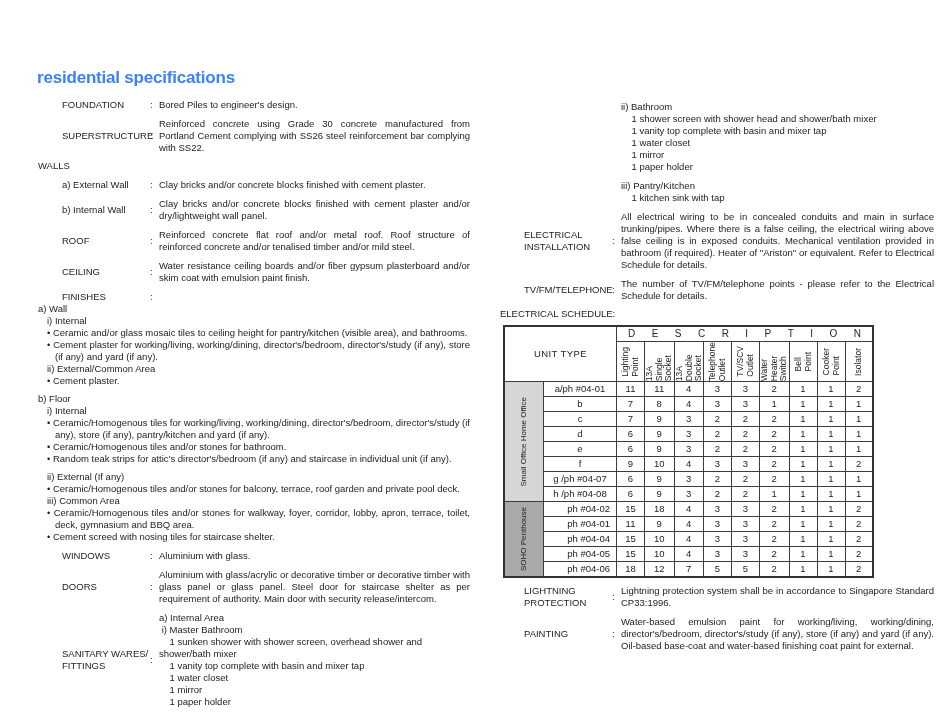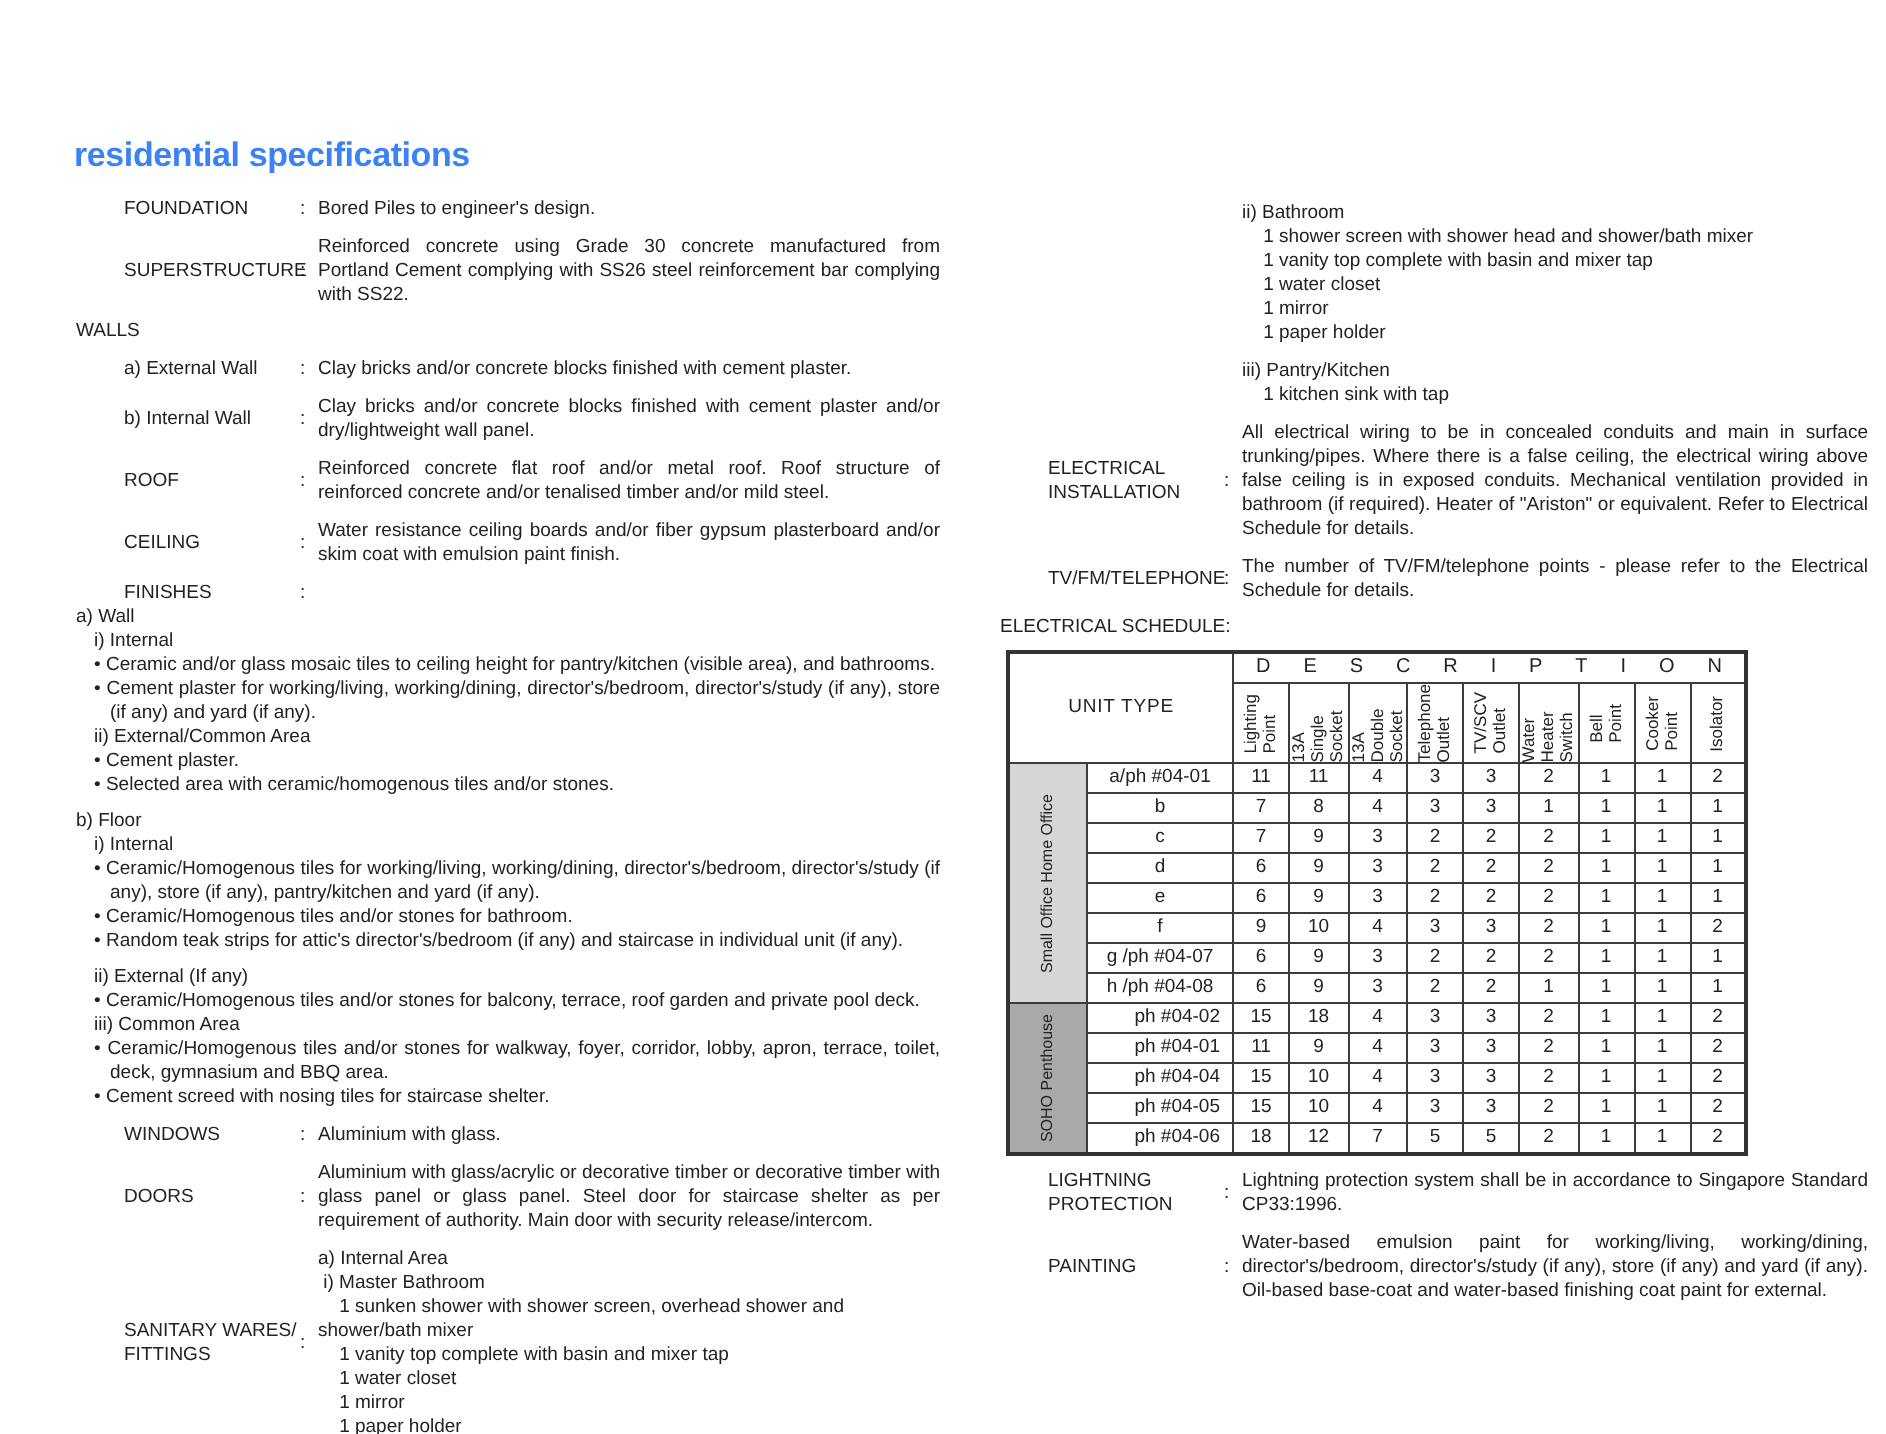--- a/index.html
+++ b/index.html
@@ -103,21 +103,20 @@
         <div class="spec-label">FINISHES</div>
         <div class="spec-colon">:</div>
         <div class="spec-text"></div>
       </div>
       <div class="line indent0">a) Wall</div>
       <div class="line indent1">i) Internal</div>
       <div class="bullet indent1">• Ceramic and/or glass mosaic tiles to ceiling height for pantry/kitchen (visible area), and bathrooms.</div>
       <div class="bullet indent1">• Cement plaster for working/living, working/dining, director's/bedroom, director's/study (if any), store (if any) and yard (if any).</div>
       <div class="line indent1">ii) External/Common Area</div>
       <div class="bullet indent1">• Cement plaster.</div>
-      <div class="bullet indent1">• Selected area with ceramic/homogenous tiles and/or stones.</div>
       <div class="line indent0 gap">b) Floor</div>
       <div class="line indent1">i) Internal</div>
       <div class="bullet indent1">• Ceramic/Homogenous tiles for working/living, working/dining, director's/bedroom, director's/study (if any), store (if any), pantry/kitchen and yard (if any).</div>
       <div class="bullet indent1">• Ceramic/Homogenous tiles and/or stones for bathroom.</div>
       <div class="bullet indent1">• Random teak strips for attic's director's/bedroom (if any) and staircase in individual unit (if any).</div>
       <div class="line indent1 gap">ii) External (If any)</div>
       <div class="bullet indent1">• Ceramic/Homogenous tiles and/or stones for balcony, terrace, roof garden and private pool deck.</div>
       <div class="line indent1">iii) Common Area</div>
       <div class="bullet indent1">• Ceramic/Homogenous tiles and/or stones for walkway, foyer, corridor, lobby, apron, terrace, toilet, deck, gymnasium and BBQ area.</div>
       <div class="bullet indent1">• Cement screed with nosing tiles for staircase shelter.</div>

